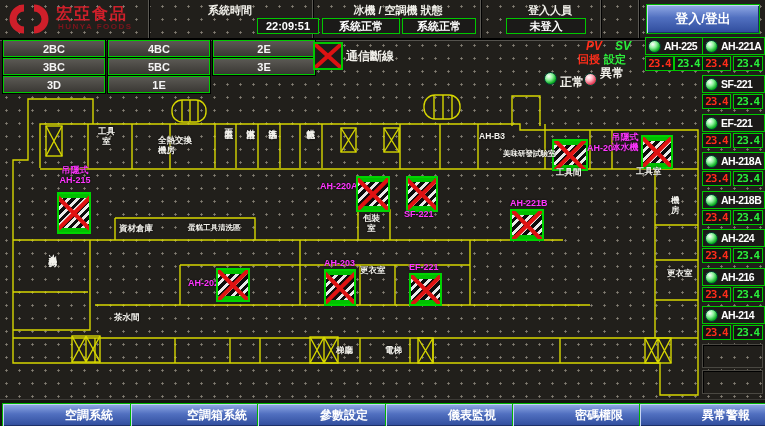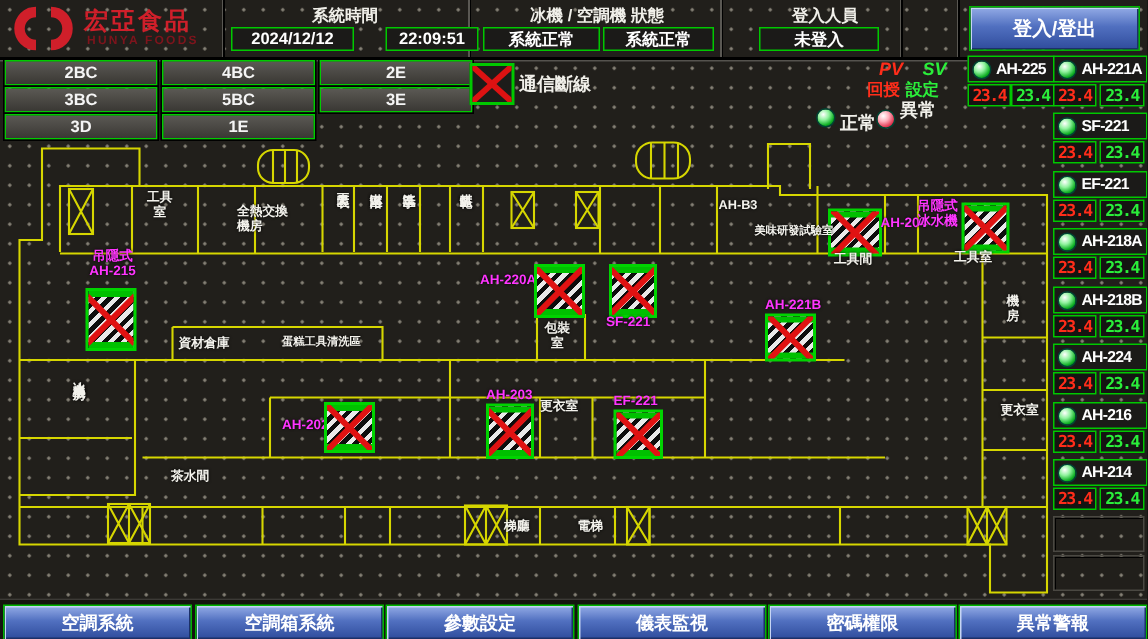--- a/index.html
+++ b/index.html
@@ -47,21 +47,21 @@
     background:repeating-linear-gradient(135deg,#0d0d0d 0 3px,#e9e9e9 3px 6px);
     box-shadow:inset 0 4px 0 #00c000, inset 0 -4px 0 #00c000;}
   .ahu::before,.ahu::after{content:"";position:absolute;left:50%;top:50%;width:150%;height:3.5px;background:#e01212;}
   .ahu::before{transform:translate(-50%,-50%) rotate(45deg);}
   .ahu::after{transform:translate(-50%,-50%) rotate(-45deg);}
   .mlabel{position:absolute;color:#ff35ff;font-weight:bold;font-size:9px;line-height:1.1;white-space:pre-line;text-shadow:0 0 2px #000;}
   .rlabel{position:absolute;color:#f3f2ec;font-weight:bold;font-size:8.5px;line-height:1.2;white-space:pre-line;text-shadow:0 0 2px #000;}
   .rlabel.v{writing-mode:vertical-rl;letter-spacing:1px;}
   
   #footer{position:absolute;left:0;top:399px;width:765px;height:27px;border-top:1px solid #3c3a36;background:#15140f;}
-  .foot-btn{position:absolute;top:3px;width:124px;height:22px;font-size:12px;}
+  .foot-btn{position:absolute;top:3px;width:124px;height:22px;font-size:12px;padding-left:24px;}
 </style>
 </head>
 <body>
 
 <div id="screen">
 
   <svg width="765" height="426" style="position:absolute;left:0;top:0;" viewBox="0 0 765 426">
     <g stroke="#d6d600" stroke-width="1.4" fill="none">
       <path d="M93,124 V99 H28 V160 H13 V363 H660 V395 H698 V130 H520 V124 H40 V168"></path>
       <path d="M40,169 H698"></path>
@@ -158,21 +158,20 @@
     <div class="brand-name">宏亞食品</div>
     <div class="brand-sub">HUNYA FOODS</div>
 
     <div class="vdiv" style="left:148px;"></div>
     <div class="vdiv" style="left:312px;"></div>
     <div class="vdiv" style="left:480px;"></div>
     <div class="vdiv" style="left:600px;"></div>
     <div class="vdiv" style="left:638px;"></div>
 
     <div class="hlabel" style="left:155px;top:3px;width:150px;">系統時間</div>
-    <div class="gbox" style="left:154px;top:18px;width:80px;height:14px;">2024/12/12</div>
     <div class="gbox" style="left:241px;top:18px;width:60px;height:14px;margin-left:16px;">22:09:51</div>
 
     <div class="hlabel" style="left:318px;top:3px;width:160px;">冰機 / 空調機 狀態</div>
     <div class="gbox" style="left:322px;top:18px;width:76px;height:14px;">系統正常</div>
     <div class="gbox" style="left:402px;top:18px;width:72px;height:14px;">系統正常</div>
 
     <div class="hlabel" style="left:502px;top:3px;width:96px;">登入人員</div>
     <div class="gbox" style="left:506px;top:18px;width:78px;height:14px;">未登入</div>
 
     <div class="blue-btn abs" style="left:646px;top:4px;width:112px;height:28px;font-size:13px;">登入/登出</div>

